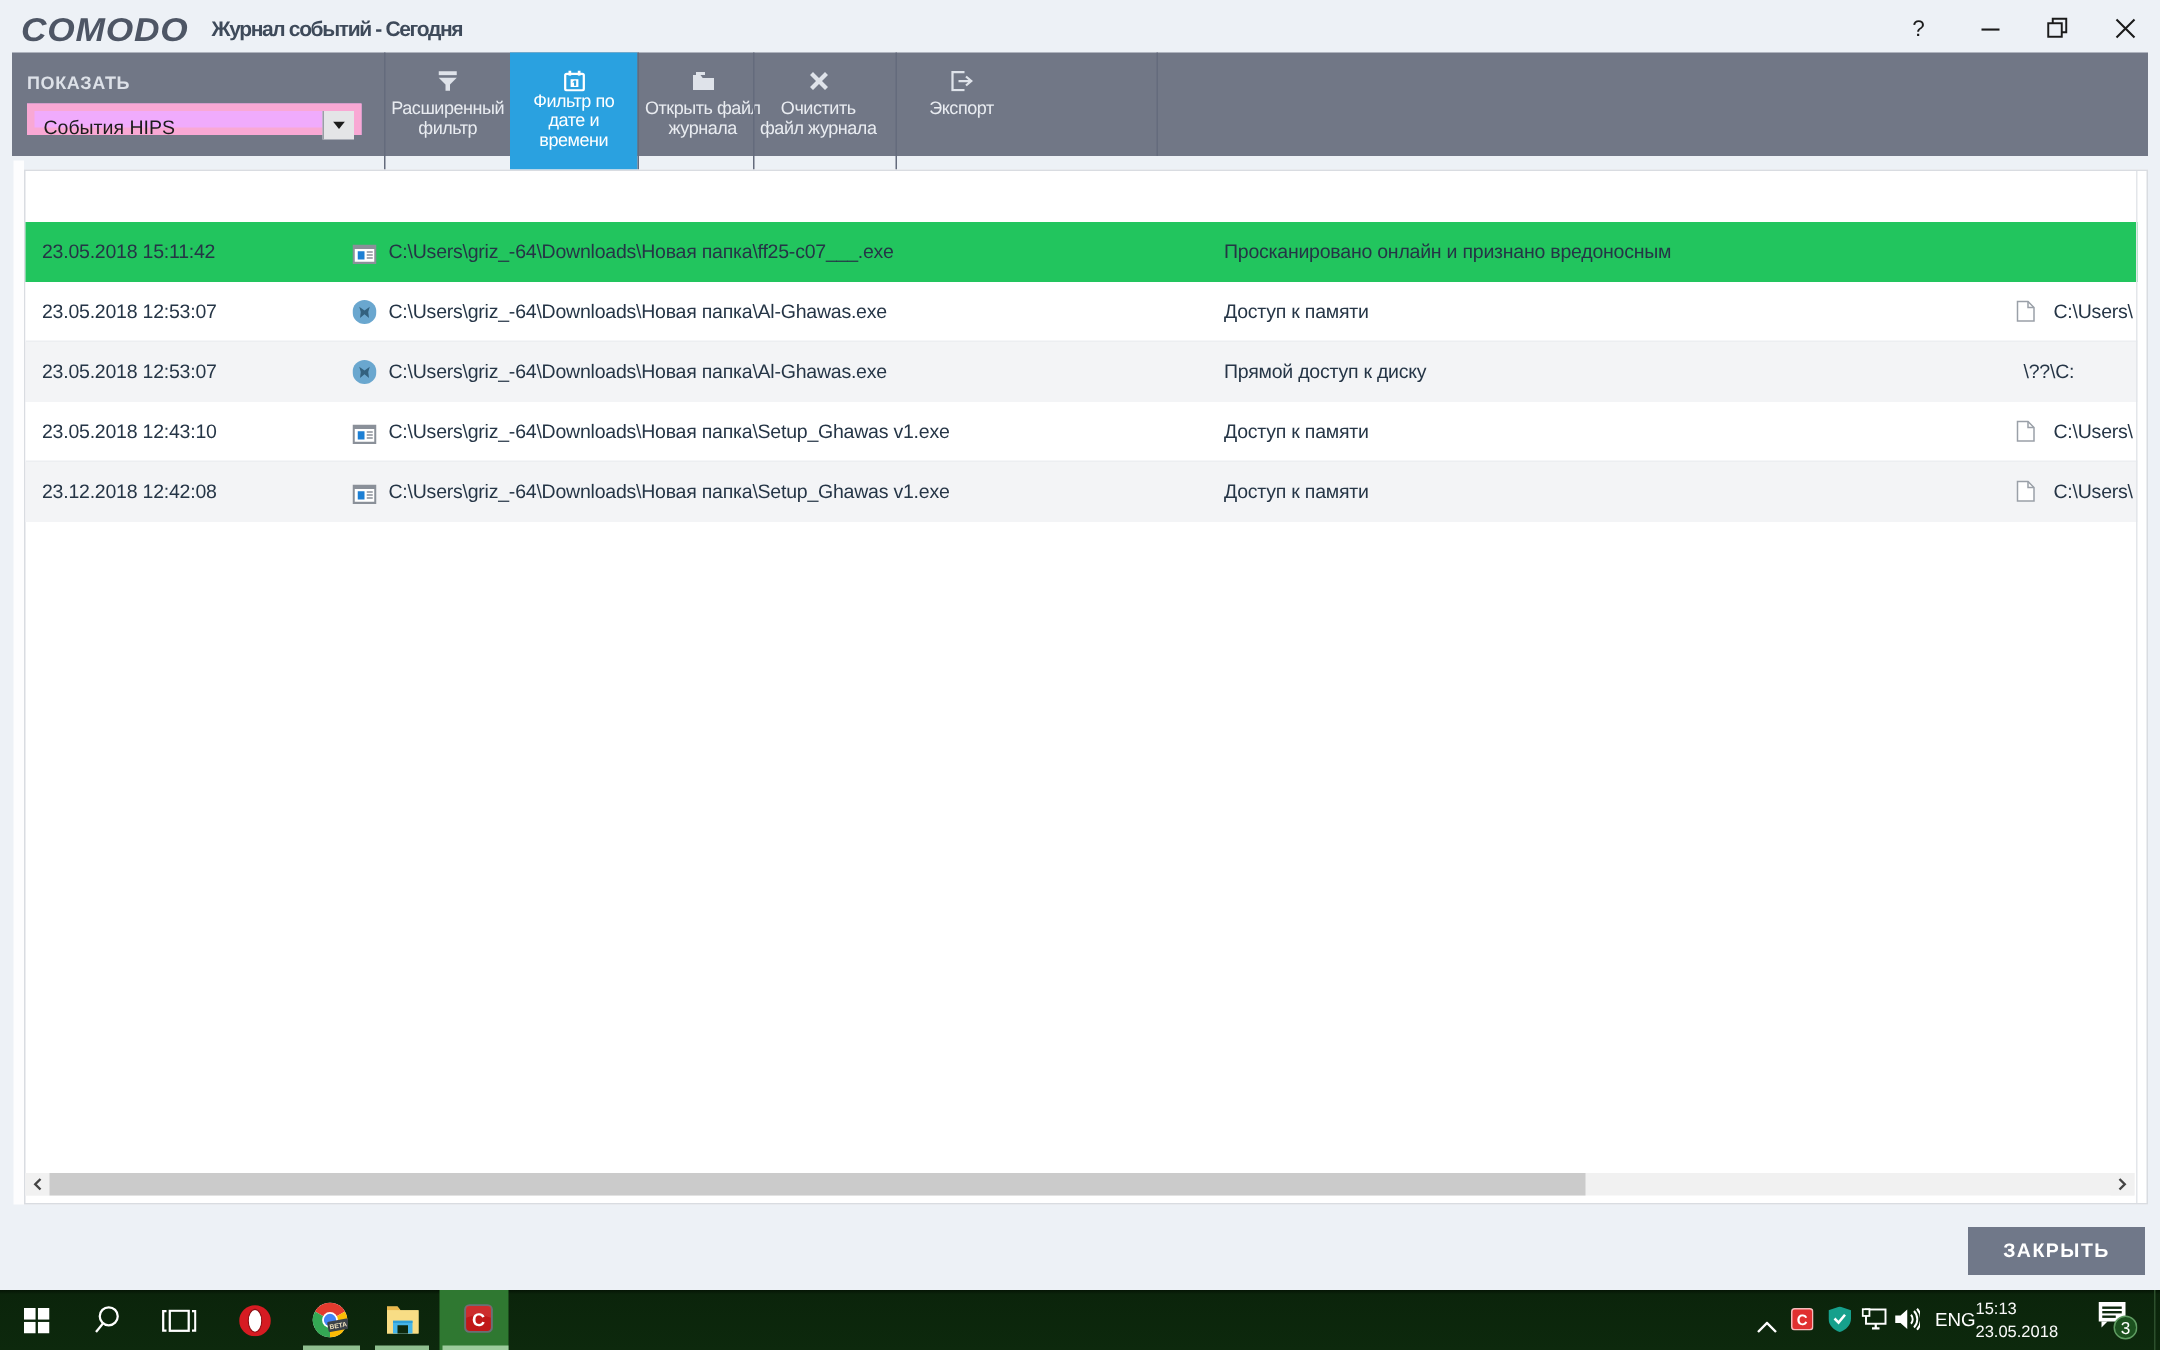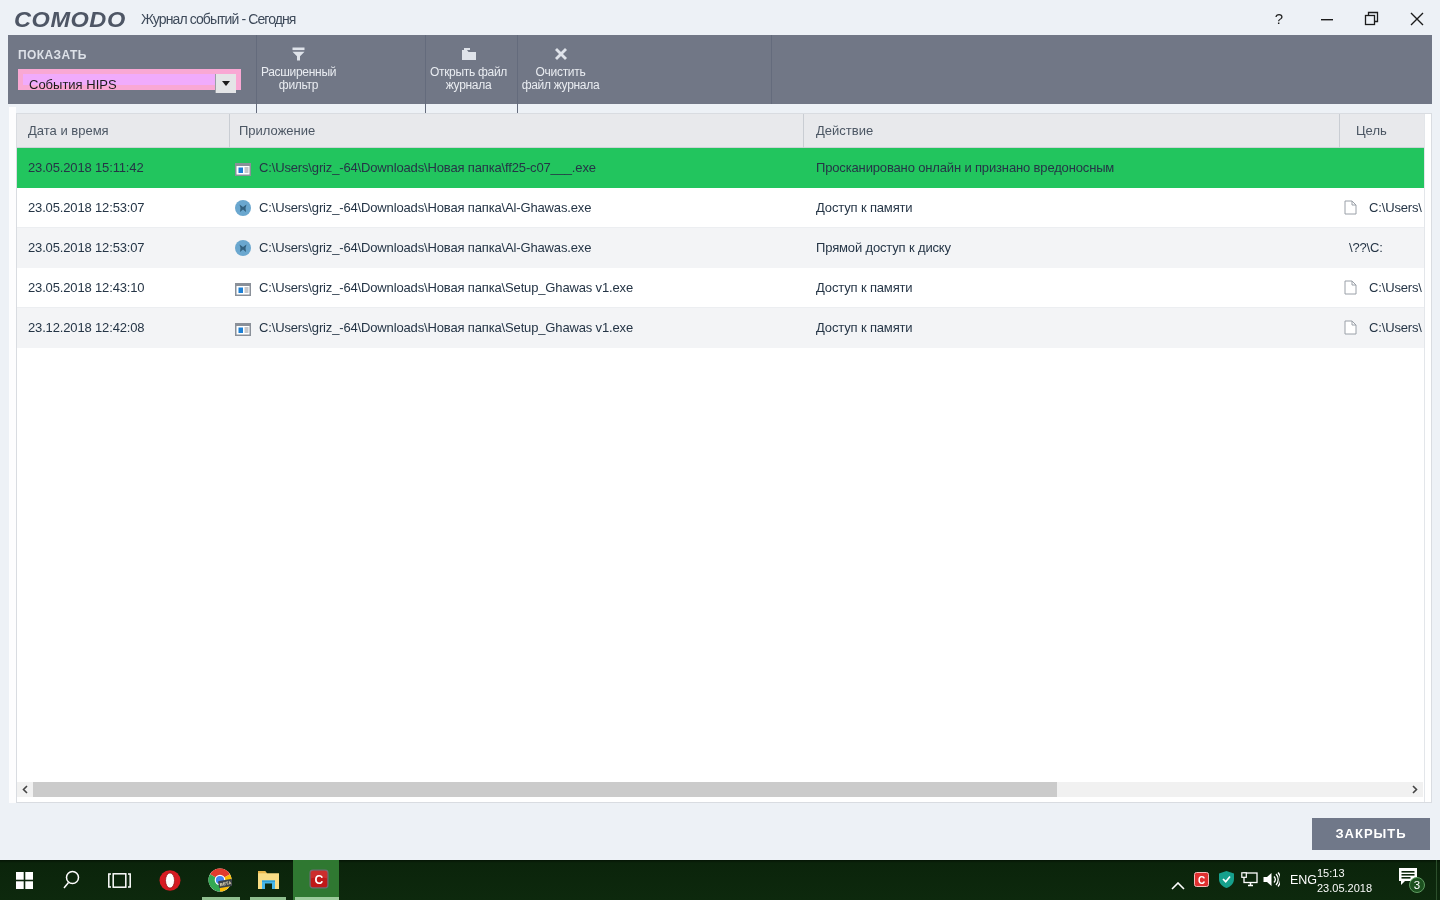--- a/index.html
+++ b/index.html
@@ -1,20 +1,20 @@
 <!DOCTYPE html>
 <html><head><meta charset="utf-8">
 <style>
 *{margin:0;padding:0;box-sizing:border-box}
 html,body{width:1440px;height:900px;overflow:hidden}
 body{font-family:"Liberation Sans",sans-serif;background:#edf1f6;position:relative}
 .abs{position:absolute}
 
 #logo{left:14px;top:7px;font-weight:bold;font-style:italic;font-size:22px;letter-spacing:.5px;color:#4e5665;transform:scaleX(1.07);transform-origin:left}
-#wtitle{left:141px;top:11px;font-size:14px;letter-spacing:-0.9px;font-weight:normal;color:#3e4a5a}
+#wtitle{left:141px;top:11px;font-size:14px;letter-spacing:-0.9px;font-weight:bold;color:#3e4a5a}
 .wc{top:11px;width:16px;height:16px}
 
 #toolbar{left:8px;top:35px;width:1424px;height:69px;background:#717786}
 #showlbl{left:10px;top:13px;font-size:12px;font-weight:bold;color:#dde1e8;letter-spacing:.4px}
 #combo{left:10px;top:34px;width:223px;height:21px;background:#f0abfc;border:5px solid #f9a8d4}
 #combo .txt{position:absolute;left:6px;top:3px;font-size:13px;color:#1c1c1c}
 #combo .btn{position:absolute;right:0;top:0;width:21px;height:19px;background:#e4e5e7;border-left:1px solid #9a9ea6}
 .tbtn{top:0;height:87px;border-left:1px solid #646b7c;color:#e9ecf1;font-size:12px;letter-spacing:-0.3px;text-align:center}
 .tbtn .ic{position:absolute;left:0;right:0;top:12px;height:14px}
 .tbtn .lb{position:absolute;left:0;right:0;top:31px;line-height:13px}
@@ -71,47 +71,59 @@
         </svg>
       </span>
   </div>
   <div class="abs tbtn" style="left:248px;width:84px">
     <div class="ic"><svg width="13" height="14" viewBox="0 0 13 14" fill="#dfe3ea">
           <rect x="0.5" y="0.5" width="12" height="2.6"></rect>
           <path d="M0.5 4.8 H12.5 L8 9.3 V13.5 H5 V9.3 Z"></path>
         </svg></div>
     <div class="lb">Расширенный<br>фильтр</div>
   </div>
+  <div class="abs tbtn blue" style="left:332px;width:85px">
+    <div class="ic"><svg width="14" height="14" viewBox="0 0 14 14" fill="#fff">
+          <rect x="0.8" y="2.2" width="12.4" height="11" rx="1" fill="none" stroke="#fff" stroke-width="1.5"></rect>
+          <rect x="3" y="0" width="1.8" height="3.4"></rect>
+          <rect x="9.2" y="0" width="1.8" height="3.4"></rect>
+          <rect x="4.4" y="5.8" width="5.2" height="5.2" fill="#fff"></rect>
+          <rect x="6.7" y="6.7" width="1.4" height="3.5" fill="#2aa1e0"></rect>
+          <path d="M5.5 8 L6.7 6.7 L6.7 8 Z" fill="#2aa1e0"></path>
+        </svg></div>
+    <div class="lb">Фильтр по<br>дате и<br>времени</div>
+    <svg style="position:absolute;right:1px;bottom:1px" width="6" height="6" viewBox="0 0 6 6">
+        <path d="M6 0 V6 H0 Z" fill="#fff"></path>
+      </svg>
+  </div>
   <div class="abs tbtn" style="left:417px;width:86px">
     <div class="ic"><svg width="16" height="14" viewBox="0 0 16 14" fill="#dfe3ea">
           <path d="M1 3 H6 L7.5 5 H15 V13 H1 Z"></path>
           <rect x="3" y="1" width="6" height="2"></rect>
         </svg></div>
     <div class="lb">Открыть файл<br>журнала</div>
   </div>
-  <div class="abs tbtn" style="left:509px;width:86px">
+  <div class="abs tbtn" style="left:494px;width:86px">
     <div class="ic"><svg width="14" height="14" viewBox="0 0 14 14" fill="#dfe3ea">
           <path d="M3 1 L7 5 L11 1 L13 3 L9 7 L13 11 L11 13 L7 9 L3 13 L1 11 L5 7 L1 3 Z"></path>
         </svg></div>
     <div class="lb">Очистить<br>файл журнала</div>
   </div>
+  <div class="abs tbtn" style="left:589px;width:87px">
+    <div class="ic"><svg width="16" height="14" viewBox="0 0 16 14" fill="none" stroke="#dfe3ea" stroke-width="1.5">
+          <path d="M10 1 H2 V13 H10"></path>
+          <path d="M6 7 H14 M11 4 L14.5 7 L11 10" stroke-linejoin="miter"></path>
+        </svg></div>
+    <div class="lb">Экспорт</div>
+  </div>
   <div class="abs" style="left:763px;top:0;width:1px;height:69px;background:#646b7c"></div>
 </div>
 
 <div class="abs" style="left:9px;top:107px;width:7px;height:696px;background:#fdfdfe"></div>
 <div class="abs" id="tbl">
-  <div class="abs" id="thead">
-    <span class="h" style="left:11px">Дата и время</span>
-    <span class="h" style="left:222px">Приложение</span>
-    <span class="h" style="left:799px">Действие</span>
-    <span class="h" style="left:1339px">Цель</span>
-    <span class="sep" style="left:212px"></span>
-    <span class="sep" style="left:786px"></span>
-    <span class="sep" style="left:1322px"></span>
-  </div>
   <div class="abs row r1">
     <span class="c" style="left:11px">23.05.2018 15:11:42</span>
     <span class="c" style="left:218px;top:15px"><svg width="16" height="13" viewBox="0 0 16 13">
           <rect width="16" height="13" fill="#8a9099"></rect>
           <rect x="1.5" y="3" width="13" height="8.5" fill="#fff"></rect>
           <rect x="3.5" y="4.5" width="4.5" height="5.5" fill="#1c7fd4"></rect>
           <rect x="9.5" y="4.5" width="4" height="1" fill="#8a9099"></rect>
           <rect x="9.5" y="6.5" width="4" height="1" fill="#8a9099"></rect>
           <rect x="9.5" y="8.5" width="4" height="1" fill="#8a9099"></rect>
         </svg></span>

